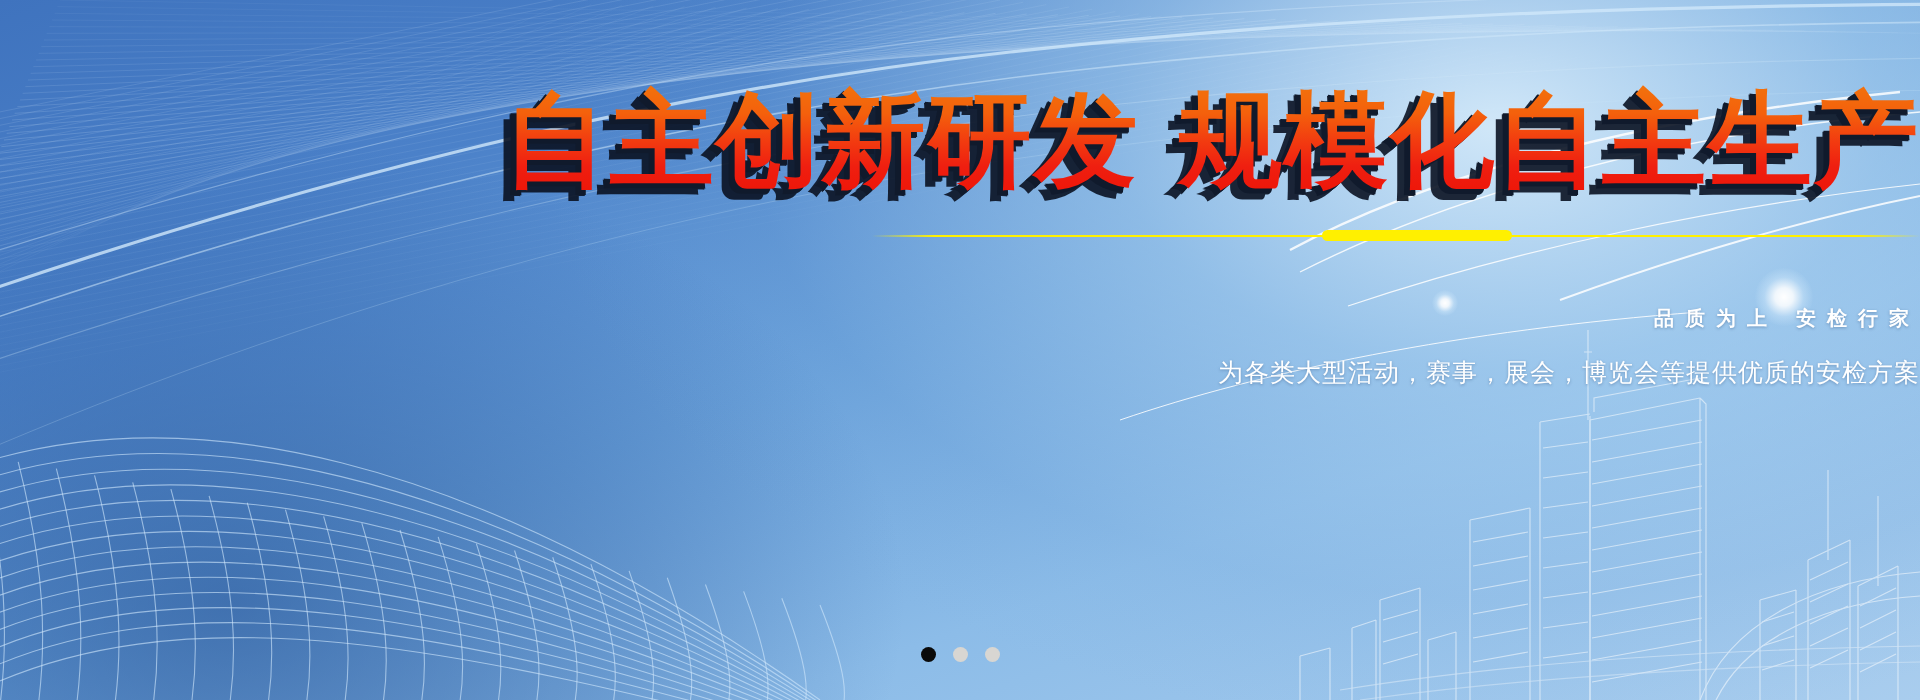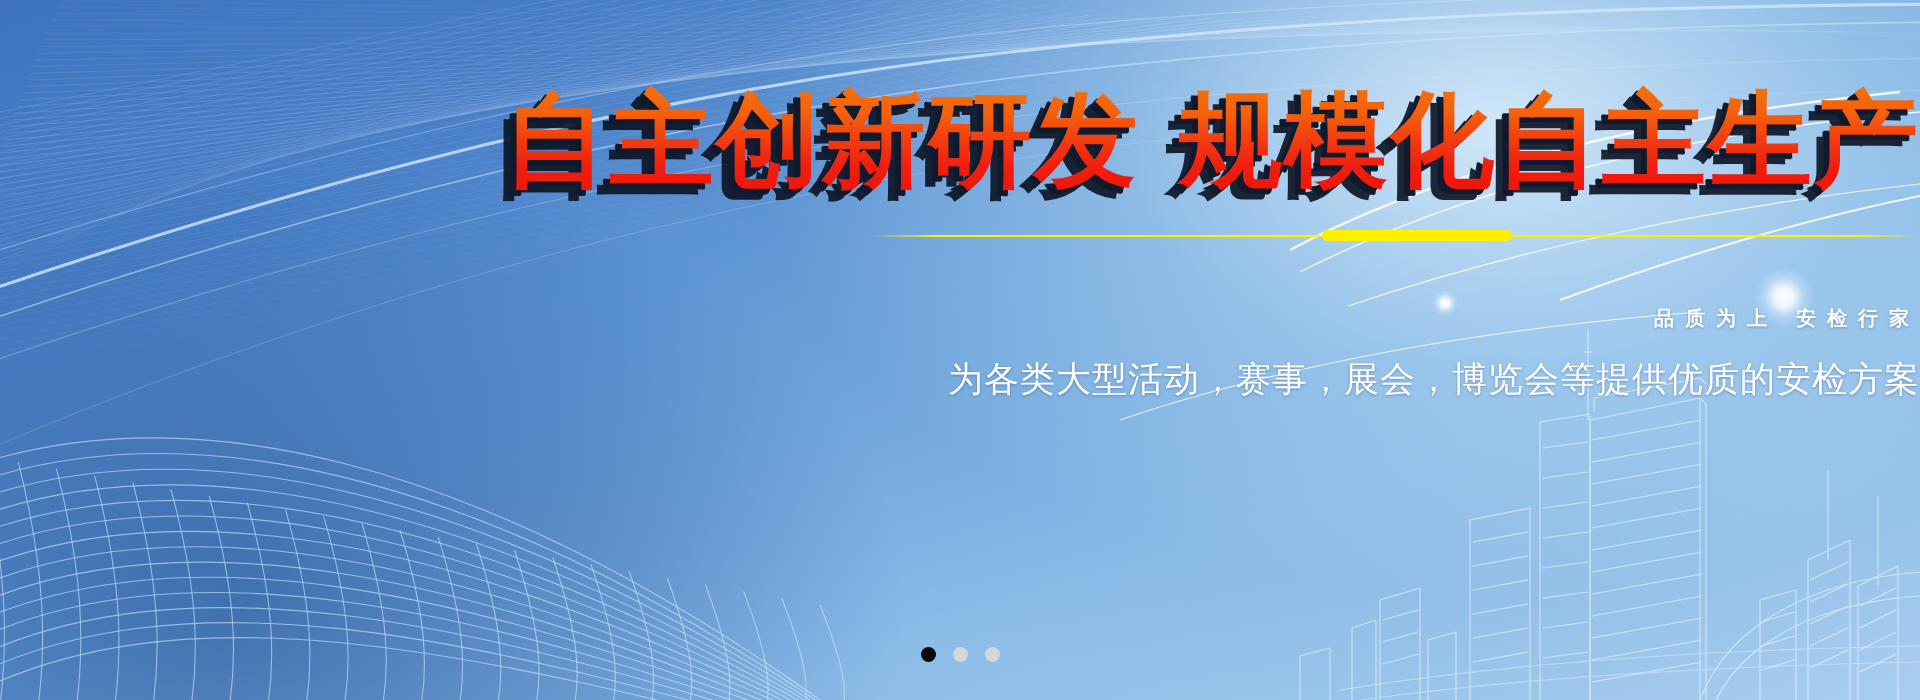--- a/index.html
+++ b/index.html
@@ -103,21 +103,21 @@
     color:#ffffff;
     letter-spacing:11px;
     text-indent:11px;
     white-space:nowrap;
     text-shadow:0 1px 3px rgba(20,50,95,.35);
   }
 
   .subtitle-b {
     margin-top:24px;
     font-family:"DejaVu Sans","Liberation Sans",sans-serif;
-    font-size:35px;
+    font-size:25px;
     font-weight:400;
     color:#ffffff;
     letter-spacing:1px;
     white-space:nowrap;
     text-shadow:0 1px 3px rgba(20,50,95,.35);
   }
 
   .dots {
     position:absolute;
     left:0; right:0; bottom:38px;

